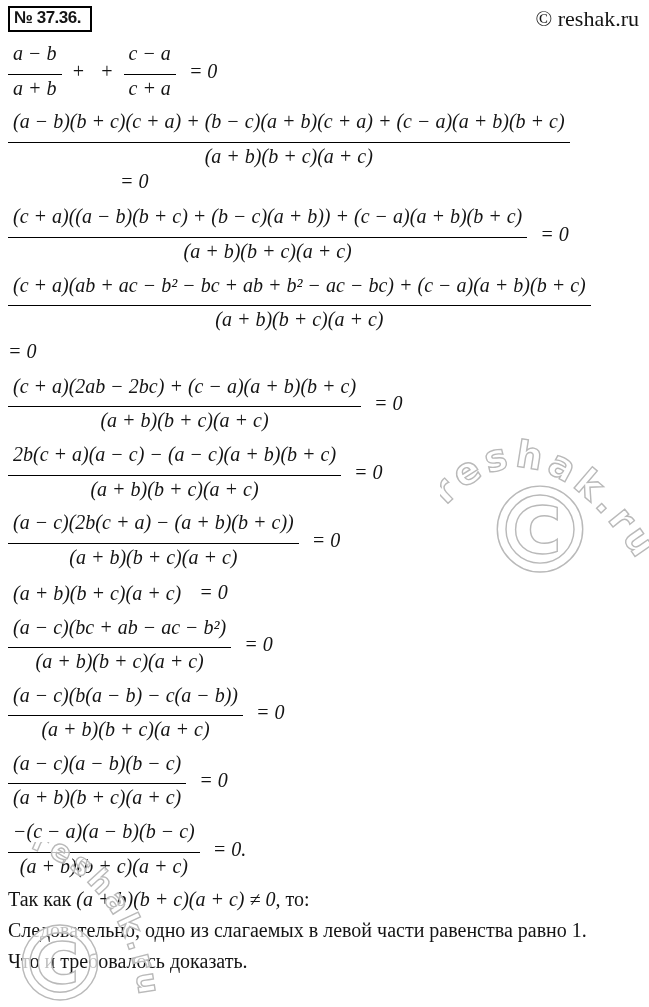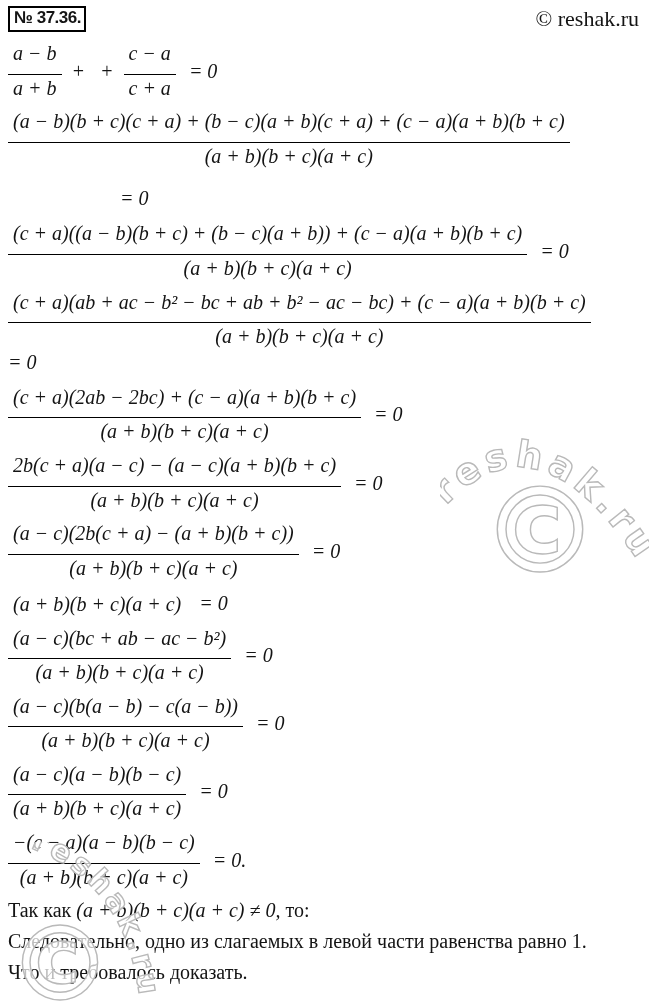--- a/index.html
+++ b/index.html
@@ -6,21 +6,21 @@
   body {
     width:649px; height:1007px;
     background:#ffffff; color:#141414;
     font-family:"Liberation Serif", serif;
     position:relative; overflow:hidden;
   }
   .page { position:relative; z-index:1; padding:6px 6px 0 8px; }
 
   .header-row { display:flex; justify-content:space-between; align-items:flex-start; margin-bottom:10px; }
   .num-box {
-    border:2px solid #000; padding:0 3px 2px 4px;
+    border:2px solid #000; padding:0 9px 2px 4px;
     font-family:"Liberation Sans", sans-serif; font-weight:bold;
     font-size:17px; letter-spacing:-0.5px; line-height:1.15;
   }
   .credit { font-size:22px; padding-right:4px; }
 
   .math { font-style:italic; font-size:20px; white-space:nowrap; }
   .mline { margin:0 0 10px 0; }
   .frac { display:inline-block; vertical-align:middle; text-align:center; line-height:1.18; }
   .frac .num { display:block; padding:0 5px 8px 5px; border-bottom:1.7px solid #000; }
   .frac .den { display:block; padding:2px 5px 0 5px; }
@@ -52,31 +52,31 @@
   </div>
 
   <div class="math mline">
     <span class="frac"><span class="num">a − b</span><span class="den">a + b</span></span>
     <span class="op">+</span>
     <span class="op">+</span>
     <span class="frac"><span class="num">c − a</span><span class="den">c + a</span></span>
     <span class="suffix">= 0</span>
   </div>
 
-  <div class="math mline" style="margin-bottom:19px">
+  <div class="math mline" style="margin-bottom:2px">
     <span class="frac"><span class="num">(a − b)(b + c)(c + a) + (b − c)(a + b)(c + a) + (c − a)(a + b)(b + c)</span><span class="den">(a + b)(b + c)(a + c)</span></span>
   </div>
   <div class="plain-eq indent">= 0</div>
 
   <div class="math mline">
     <span class="frac"><span class="num">(c + a)((a − b)(b + c) + (b − c)(a + b)) + (c − a)(a + b)(b + c)</span><span class="den">(a + b)(b + c)(a + c)</span></span>
     <span class="suffix">= 0</span>
   </div>
 
-  <div class="math mline" style="margin-bottom:2px">
+  <div class="math mline" style="margin-bottom:8px">
     <span class="frac"><span class="num">(c + a)(ab + ac − b² − bc + ab + b² − ac − bc) + (c − a)(a + b)(b + c)</span><span class="den">(a + b)(b + c)(a + c)</span></span>
   </div>
   <div class="plain-eq">= 0</div>
 
   <div class="math mline">
     <span class="frac"><span class="num">(c + a)(2ab − 2bc) + (c − a)(a + b)(b + c)</span><span class="den">(a + b)(b + c)(a + c)</span></span>
     <span class="suffix">= 0</span>
   </div>
 
   <div class="math mline">

